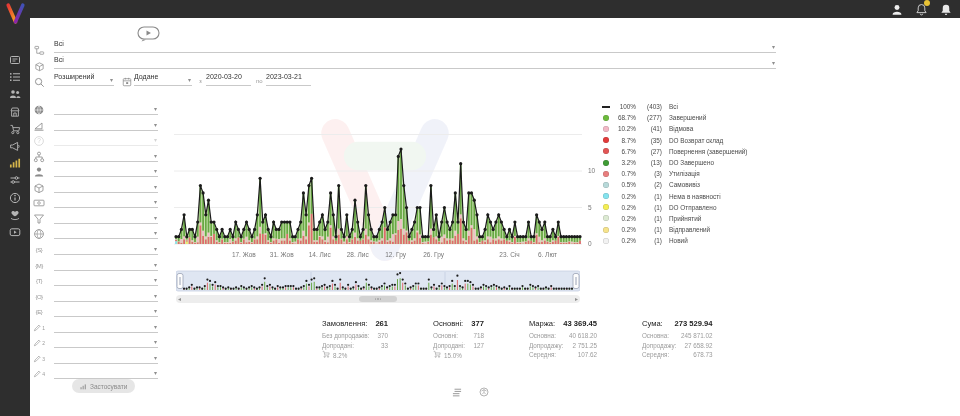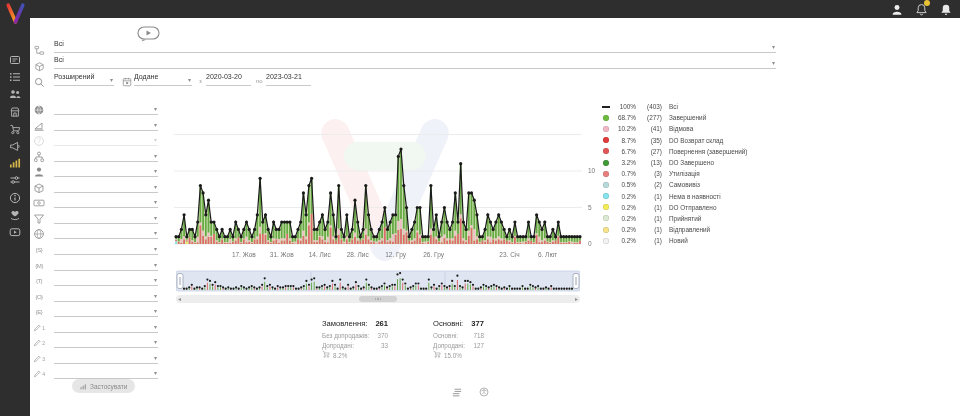--- a/index.html
+++ b/index.html
@@ -1506,20 +1506,56 @@
         </div>
         <div class="stat-cart">
           <span><svg width="8" height="8" viewBox="0 0 12 12">
               <circle cx="4" cy="10" r="1" fill="none" stroke="#9b9b9b"></circle>
               <circle cx="9" cy="10" r="1" fill="none" stroke="#9b9b9b"></circle>
               <path d="M1 2 H3 L4.2 7.6 H9.8 M3.6 4.4 H10.8 L10 7.6" fill="none" stroke="#9b9b9b" stroke-width=".9"></path>
             </svg></span>
           <span>15.0%</span>
         </div>
       </div>
+      <div class="stat-col">
+        <div class="stat-head">
+          <span>Маржа:</span>
+          <span class="v">43 369.45</span>
+        </div>
+        <div class="stat-sub">
+          <span>Основна:</span>
+          <span>40 618.20</span>
+        </div>
+        <div class="stat-sub">
+          <span>Допродажу:</span>
+          <span>2 751.25</span>
+        </div>
+        <div class="stat-sub">
+          <span>Середня:</span>
+          <span>107.62</span>
+        </div>
+      </div>
+      <div class="stat-col">
+        <div class="stat-head">
+          <span>Сума:</span>
+          <span class="v">273 529.94</span>
+        </div>
+        <div class="stat-sub">
+          <span>Основна:</span>
+          <span>245 871.02</span>
+        </div>
+        <div class="stat-sub">
+          <span>Допродажу:</span>
+          <span>27 658.92</span>
+        </div>
+        <div class="stat-sub">
+          <span>Середня:</span>
+          <span>678.73</span>
+        </div>
+      </div>
     </div>
 
   <div class="bottom-toggles">
     <span>
       <svg width="10" height="9" viewBox="0 0 12 11">
           <path d="M3 1.5 H11 M3 4.2 H11 M1 6.9 H9 M1 9.6 H9" stroke="#9a9a9a" stroke-width="1.2"></path>
         </svg>
     </span>
     <span>
       <svg width="10" height="10" viewBox="0 0 12 12">

